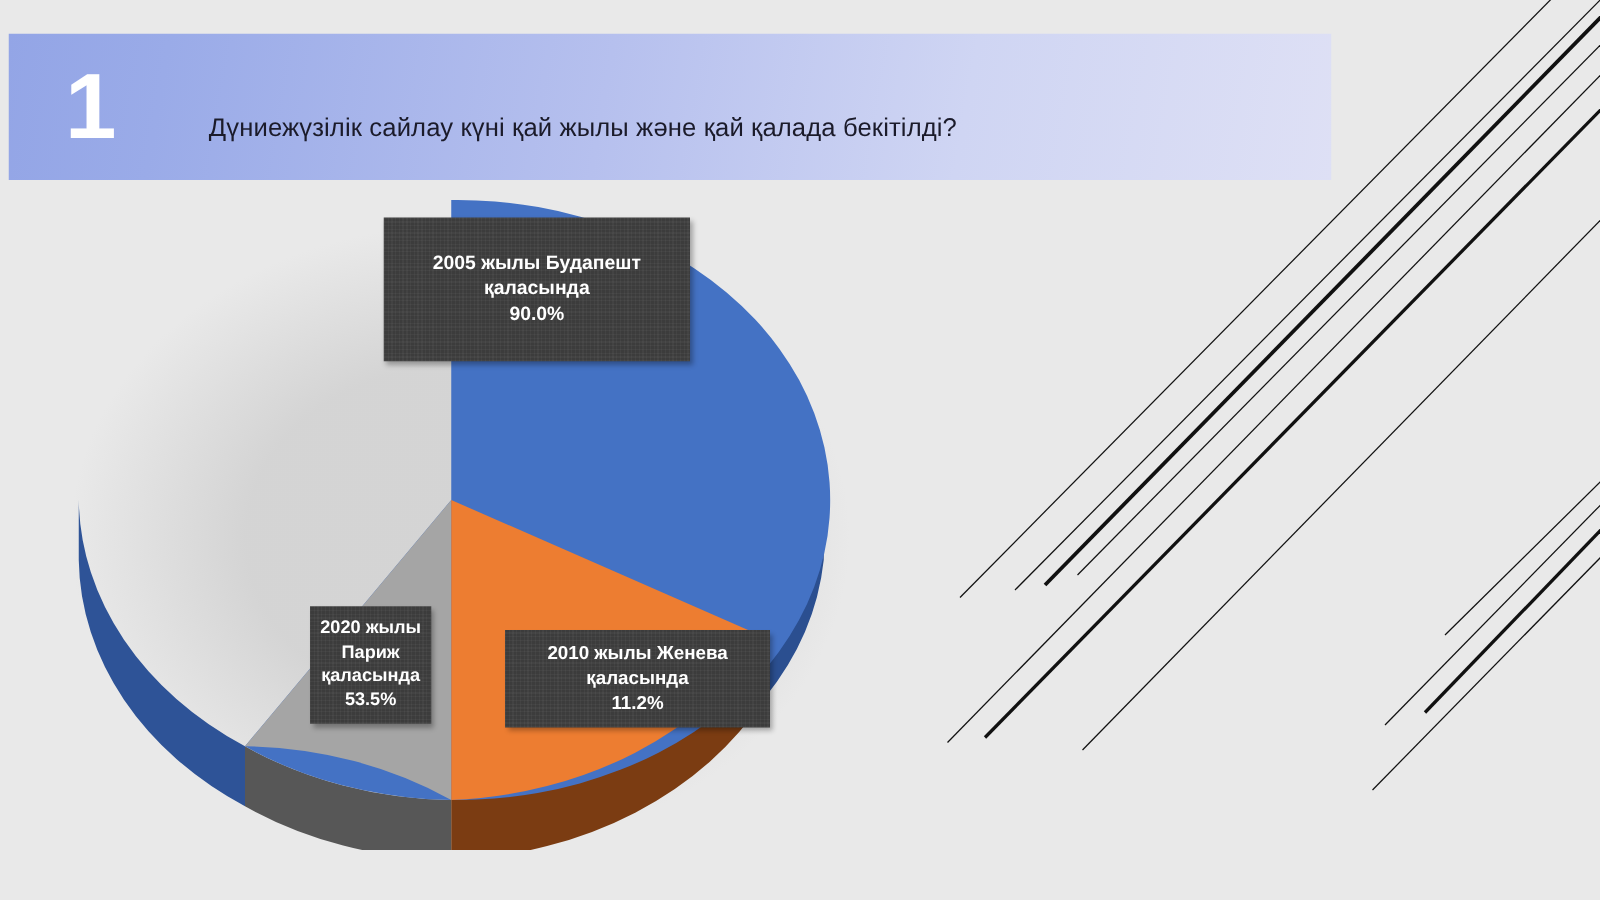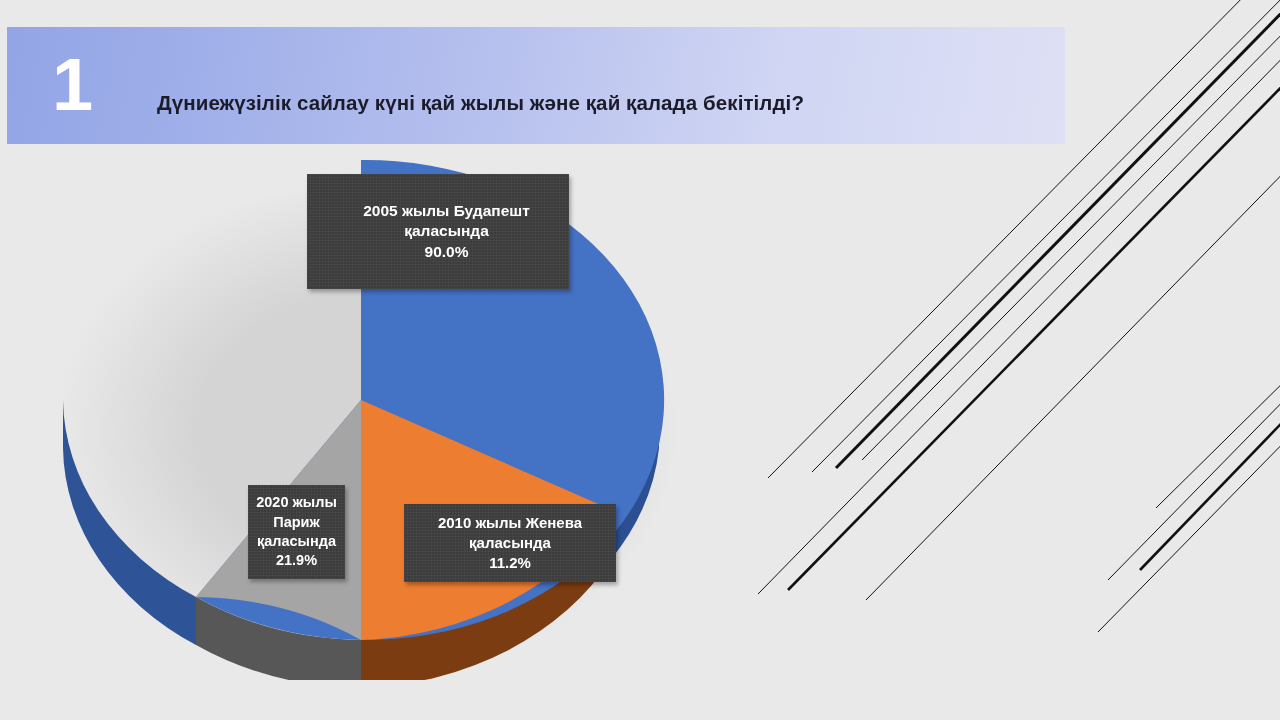--- a/index.html
+++ b/index.html
@@ -39,29 +39,29 @@
     height: 100px;
     color: #ffffff;
     font-size: 74px;
     font-weight: bold;
     line-height: 100px;
     text-align: center;
     letter-spacing: -1px;
   }
   .header-question {
     position: absolute;
-    left: 150px;
+    left: 160px;
     top: 0;
     right: 40px;
     height: 152px;
     display: flex;
     align-items: center;
     color: #1b1b2a;
     font-size: 20.5px;
-    font-weight: 700;
+    font-weight: 400;
     letter-spacing: 0.1px;
   }
 
   
   .deco-lines {
     position: absolute;
     left: 600px;
     top: -20px;
     width: 700px;
     height: 700px;
@@ -96,21 +96,20 @@
     line-height: 1.33;
   }
   .data-label span { display: block; white-space: nowrap; }
 
   #label-budapest {
     left: 307px;
     top: 174px;
     width: 245px;
     height: 115px;
     font-size: 15.5px;
-    padding-left: 17px;
   }
   #label-geneva {
     left: 404px;
     top: 504px;
     width: 212px;
     height: 78px;
     font-size: 15px;
   }
   #label-paris {
     left: 248px;
@@ -186,16 +185,16 @@
   <div class="data-label" id="label-geneva">
     <span>2010 жылы Женева</span>
     <span>қаласында</span>
     <span>11.2%</span>
   </div>
 
   <div class="data-label" id="label-paris">
     <span>2020 жылы</span>
     <span>Париж</span>
     <span>қаласында</span>
-    <span>21.9%</span>
+    <span>53.5%</span>
   </div>
 
 </div>
 
 </body></html>

